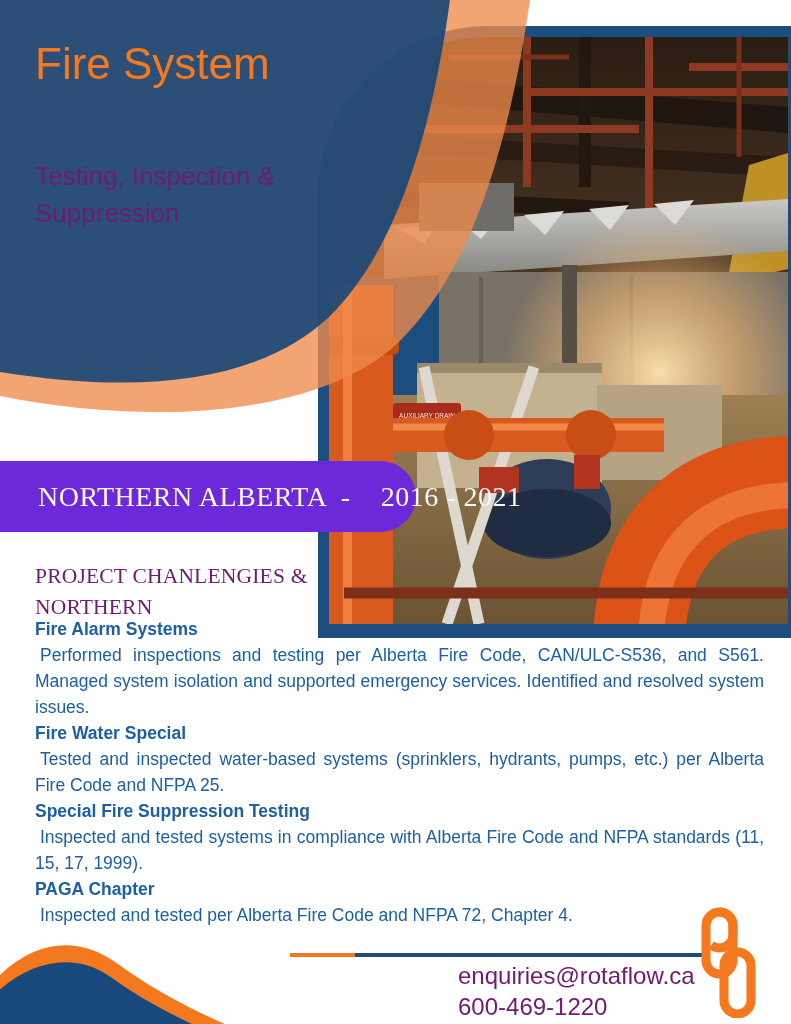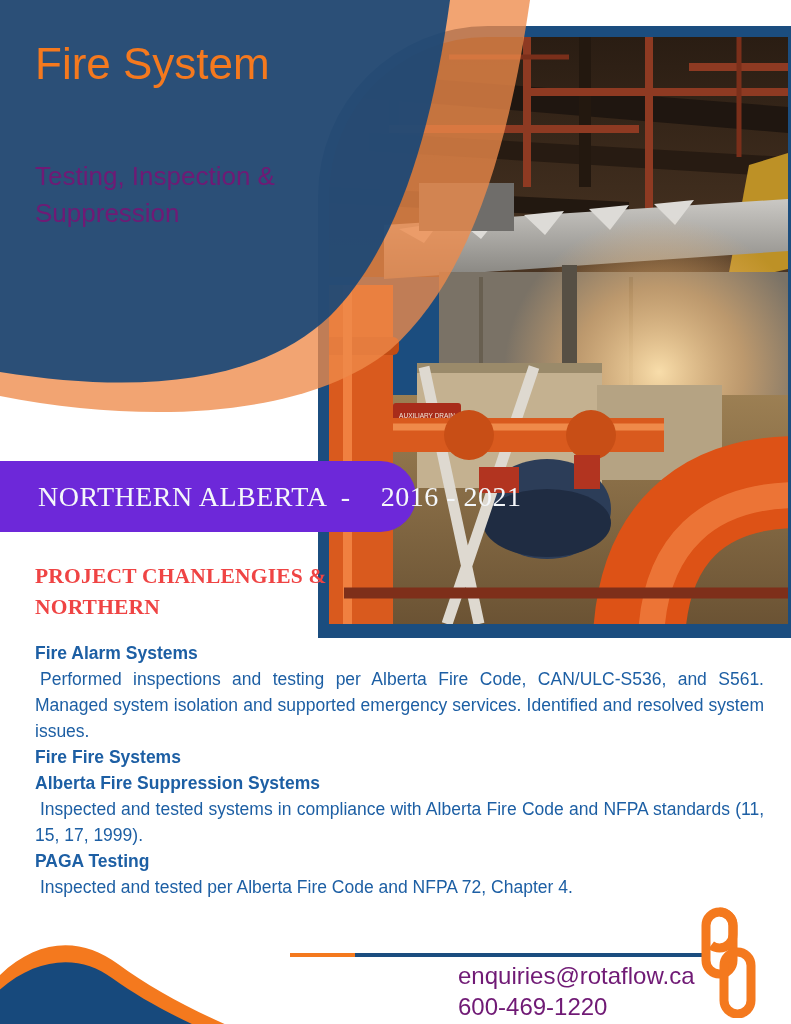--- a/index.html
+++ b/index.html
@@ -30,25 +30,25 @@
     background:#6d28d9;border-radius:0 36px 36px 0;
     display:flex;align-items:center;
     font-family:"Liberation Serif",serif;color:#f4f7fa;
     font-size:28px;letter-spacing:.5px;padding-left:38px;box-sizing:border-box;
     white-space:pre;
     margin-top:20px;
   }
   
   .section-heading{
     position:absolute;left:35px;top:561px;width:300px;z-index:1;
-    font-family:"Liberation Serif",serif;font-weight:bold;
-    font-size:21.5px;line-height:31px;color:#ef4444;letter-spacing:.2px;
+    font-family:"Liberation Serif",serif;font-weight:normal;
+    font-size:21.5px;line-height:31px;color:#701a75;letter-spacing:.2px;
   }
   .body-copy{
-    position:absolute;left:35px;top:640px;width:729px;z-index:1;
+    position:absolute;left:35px;top:616px;width:729px;z-index:1;
     font-size:17.5px;line-height:26px;color:#1d5fa4;
   }
   .body-copy h3{margin:0;font-size:17.5px;line-height:26px;font-weight:bold;color:#1d5fa4;}
   .body-copy p{margin:0;text-align:justify;text-indent:5px;}
   
   .footer-rule{
     position:absolute;left:290px;top:953px;width:415px;height:4px;z-index:3;
     background:linear-gradient(90deg,#f4791e 0 65px,#1b4d7f 65px);
   }
   .contact{position:absolute;left:458px;top:960px;z-index:3;
@@ -158,24 +158,25 @@
   </div>
 
   <div class="section-heading">
     <div>PROJECT CHANLENGIES &amp;</div>
     <div>NORTHERN</div>
   </div>
 
   <div class="body-copy">
     <h3>Fire Alarm Systems</h3>
     <p>Performed inspections and testing per Alberta Fire Code, CAN/ULC-S536, and S561. Managed system isolation and supported emergency services. Identified and resolved system issues.</p>
-    <h3>Fire Fire Systems</h3>
-    <h3>Alberta Fire Suppression Systems</h3>
+    <h3>Fire Water Special</h3>
+    <p>Tested and inspected water-based systems (sprinklers, hydrants, pumps, etc.) per Alberta Fire Code and NFPA 25.</p>
+    <h3>Special Fire Suppression Testing</h3>
     <p>Inspected and tested systems in compliance with Alberta Fire Code and NFPA standards (11, 15, 17, 1999).</p>
-    <h3>PAGA Testing</h3>
+    <h3>PAGA Chapter</h3>
     <p>Inspected and tested per Alberta Fire Code and NFPA 72, Chapter 4.</p>
   </div>
 
   <div class="footer-rule"></div>
 
   <div class="contact">
     <div>enquiries@rotaflow.ca</div>
     <div>600-469-1220</div>
   </div>
 

